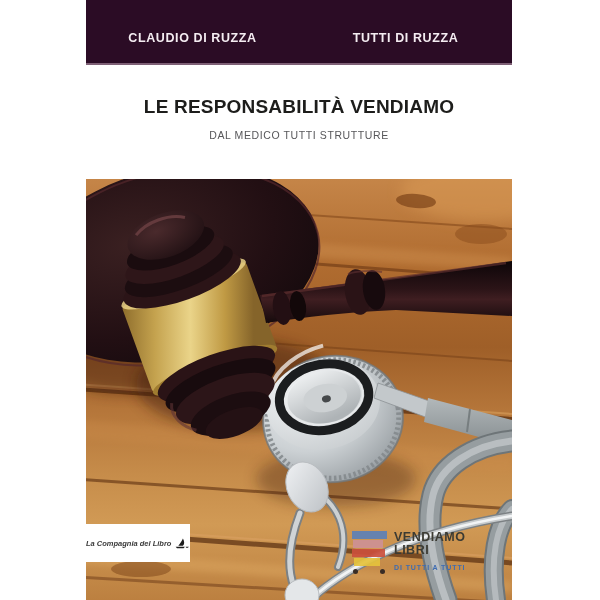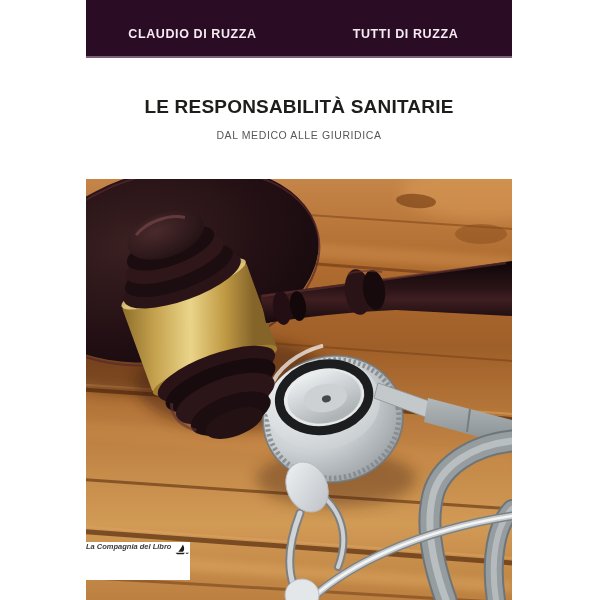--- a/index.html
+++ b/index.html
@@ -5,21 +5,21 @@
   html,body{margin:0;padding:0;}
   body{
     width:600px;height:600px;background:#ffffff;position:relative;
     font-family:"Liberation Sans", sans-serif;overflow:hidden;
   }
   .cover{
     position:absolute;left:86px;top:0;width:426px;height:600px;background:#ffffff;
   }
   
   .band{
-    position:absolute;left:0;top:0;width:100%;height:58px;
+    position:absolute;left:0;top:0;width:100%;height:65px;
     background:#2b0c25;border-bottom:2px solid #7e6076;
     display:flex;align-items:center;justify-content:space-around;
     padding-top:12px;box-sizing:border-box;
   }
   .author{
     width:50%;text-align:center;color:#f4ecf1;font-weight:bold;
     font-size:12.5px;letter-spacing:.6px;
   }
   
   .titleblock{position:absolute;left:0;top:73px;width:100%;text-align:center;}
@@ -28,22 +28,22 @@
   }
   .book-sub{
     margin-top:9px;font-size:10.5px;font-weight:500;color:#57575a;
     letter-spacing:.6px;line-height:16px;
   }
   
   .photo{position:absolute;left:0;top:179px;width:426px;height:421px;}
   .photo svg{display:block;}
   
   .pubbox{
-    position:absolute;left:0;top:542px;width:104px;height:38px;background:#ffffff;
-    display:flex;align-items:flex-start;justify-content:center;gap:4px;
+    position:absolute;left:0;top:524px;width:104px;height:38px;background:#ffffff;
+    display:flex;align-items:center;justify-content:center;gap:4px;
   }
   .pubname{font-size:7.5px;font-style:italic;font-weight:bold;color:#3b3b3b;white-space:nowrap;}
   
   .seller{
     position:absolute;left:266px;top:531px;width:145px;
   }
   .seller-row{display:flex;gap:7px;align-items:flex-start;}
   .bars{width:35px;flex:none;}
   .bar{height:8px;margin-bottom:1px;opacity:.92;}
   .bar1{width:35px;}
@@ -60,23 +60,23 @@
 <body>
 
 <div class="cover">
 
   <div class="band" style="background-color: rgb(43, 12, 37);">
     <div class="author">CLAUDIO DI RUZZA</div>
     <div class="author">TUTTI DI RUZZA</div>
   </div>
 
   <div class="titleblock">
-    <div class="book-title">LE RESPONSABILITÀ SANITARIE</div>
+    <div class="book-title">LE RESPONSABILITÀ VENDIAMO</div>
     <div class="book-sub">
-      <div>DAL MEDICO ALLE GIURIDICA</div>
+      <div>DAL MEDICO TUTTI STRUTTURE</div>
     </div>
   </div>
 
   <div class="photo" title="wooden gavel with gold band and stethoscope on a wooden table">
     <svg width="426" height="421" viewBox="0 0 426 421" preserveAspectRatio="none">
       <defs>
         <linearGradient id="woodBase" x1="0" y1="0" x2="0" y2="1">
           <stop offset="0" stop-color="#c58548"></stop>
           <stop offset="0.2" stop-color="#b06c30"></stop>
           <stop offset="0.4" stop-color="#9f5f28"></stop>
@@ -248,14 +248,33 @@
 
   <div class="pubbox">
     <span class="pubname">La Compagnia del Libro</span>
     <svg width="22" height="15" viewBox="0 0 22 15">
       <path d="M 12,0 C 14,4 15,8 12,11 L 5,11 C 8,7 10,4 12,0 Z" fill="#1c1c1c"></path>
       <path d="M 1,12.5 L 15,12.5 L 13,14.5 L 3,14.5 Z" fill="#1c1c1c"></path>
       <path d="M 16,12.5 L 21,12.5 L 19.5,14 L 17,14 Z" fill="#1c1c1c"></path>
     </svg>
   </div>
 
+  <div class="seller">
+    <div class="seller-row">
+      <div class="bars">
+        <div class="bar bar1" style="background-color: rgb(93, 128, 182);"></div>
+        <div class="bar bar2" style="background-color: rgb(205, 144, 149);"></div>
+        <div class="bar bar3" style="background-color: rgb(203, 79, 60);"></div>
+        <div class="bar bar4" style="background-color: rgb(229, 194, 60);"></div>
+        <div class="dots">
+          <div class="dot"></div>
+          <div class="dot"></div>
+        </div>
+      </div>
+      <div class="seller-text">
+        <div class="seller-name">VENDIAMO</div>
+        <div class="seller-name">LIBRI</div>
+        <div class="seller-tag">DI TUTTI A TUTTI</div>
+      </div>
+    </div>
+  </div>
 
 </div>
 
 </body></html>

